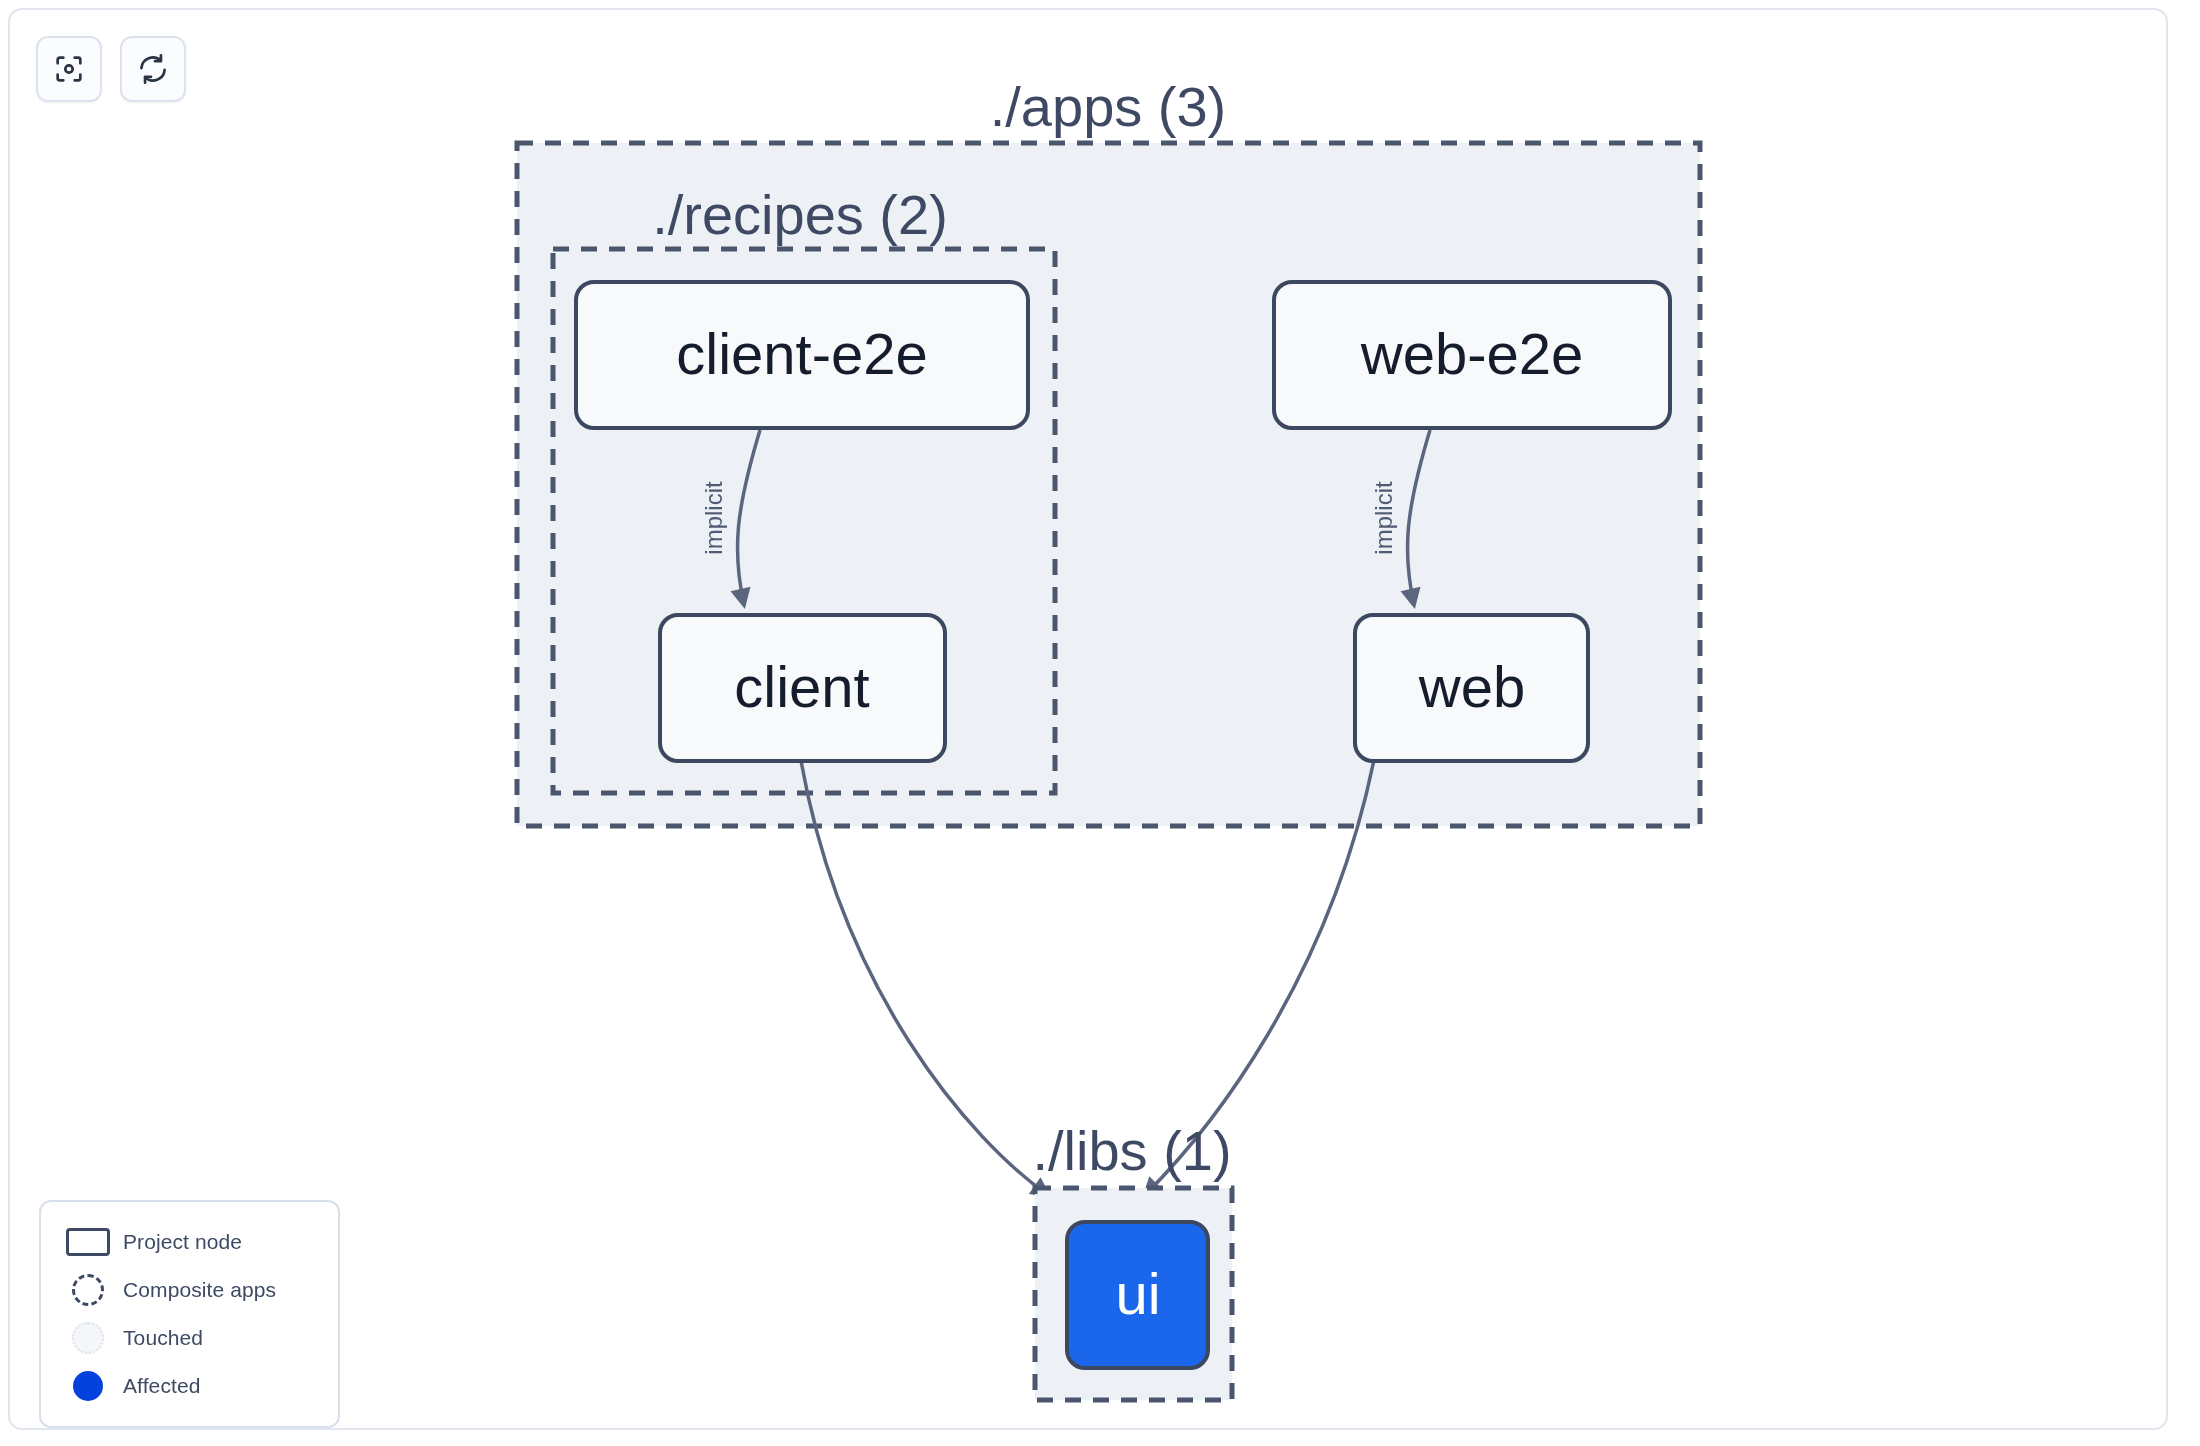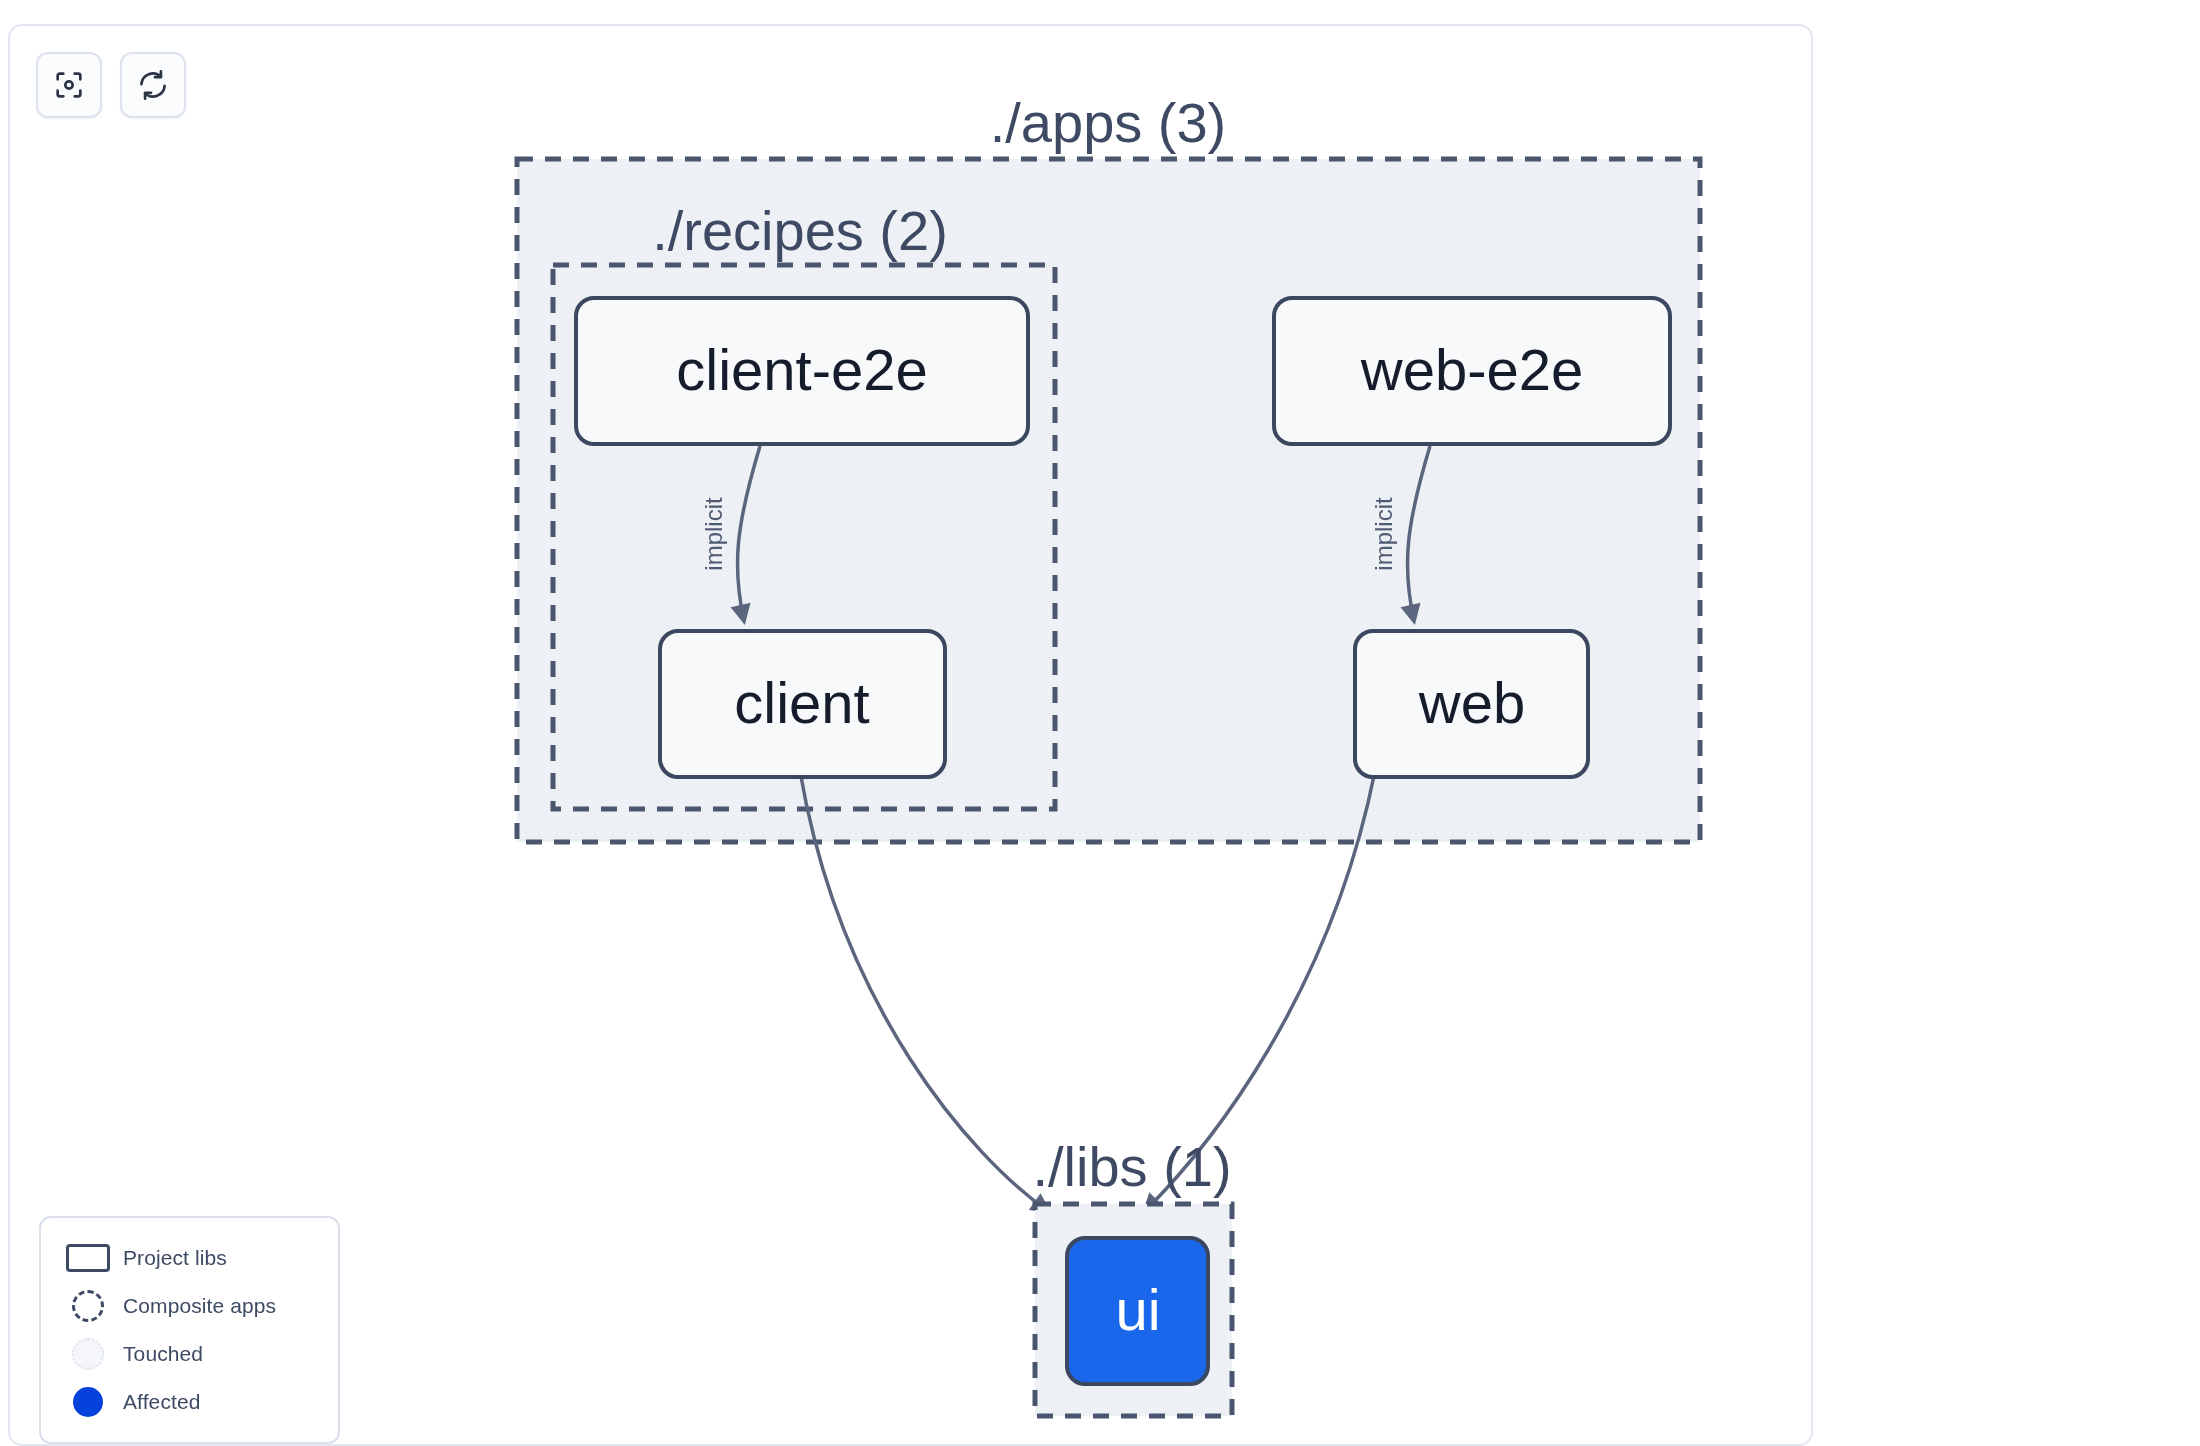--- a/index.html
+++ b/index.html
@@ -11,22 +11,22 @@
   body {
     width: 2200px;
     height: 1446px;
     font-family: "Liberation Sans", sans-serif;
     overflow: hidden;
   }
 
   #app-frame {
     position: absolute;
     left: 8px;
-    top: 24px;
-    width: 1805px;
+    top: 8px;
+    width: 2160px;
     height: 1422px;
     background: #ffffff;
     border: 2px solid #e2e6ef;
     border-radius: 14px;
     box-sizing: border-box;
     overflow: hidden;
   }
 
   
   #graph-canvas {
@@ -258,21 +258,21 @@
         </svg>
       </span>
     </button>
   </div>
 
   <div id="legend">
     <div class="legend-row">
       <span class="legend-swatch">
         <span class="sw-project"></span>
       </span>
-      <span class="legend-label">Project libs</span>
+      <span class="legend-label">Project node</span>
     </div>
 
     <div class="legend-row">
       <span class="legend-swatch">
         <span class="sw-composite"></span>
       </span>
       <span class="legend-label">Composite apps</span>
     </div>
 
     <div class="legend-row">

